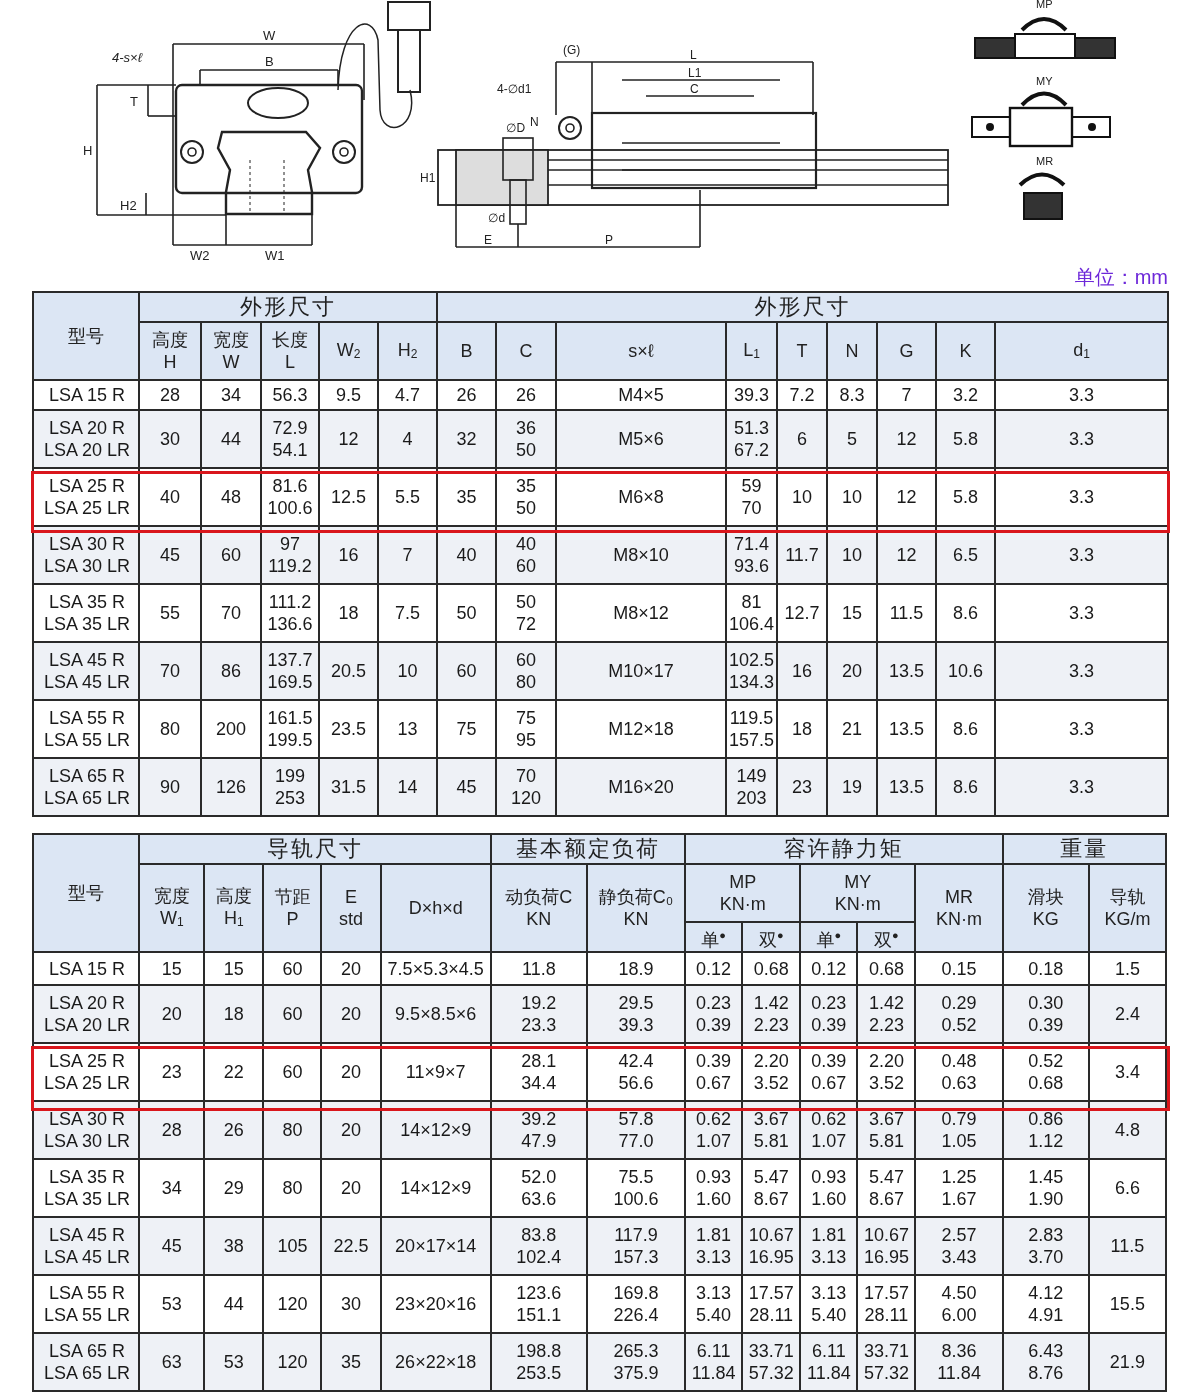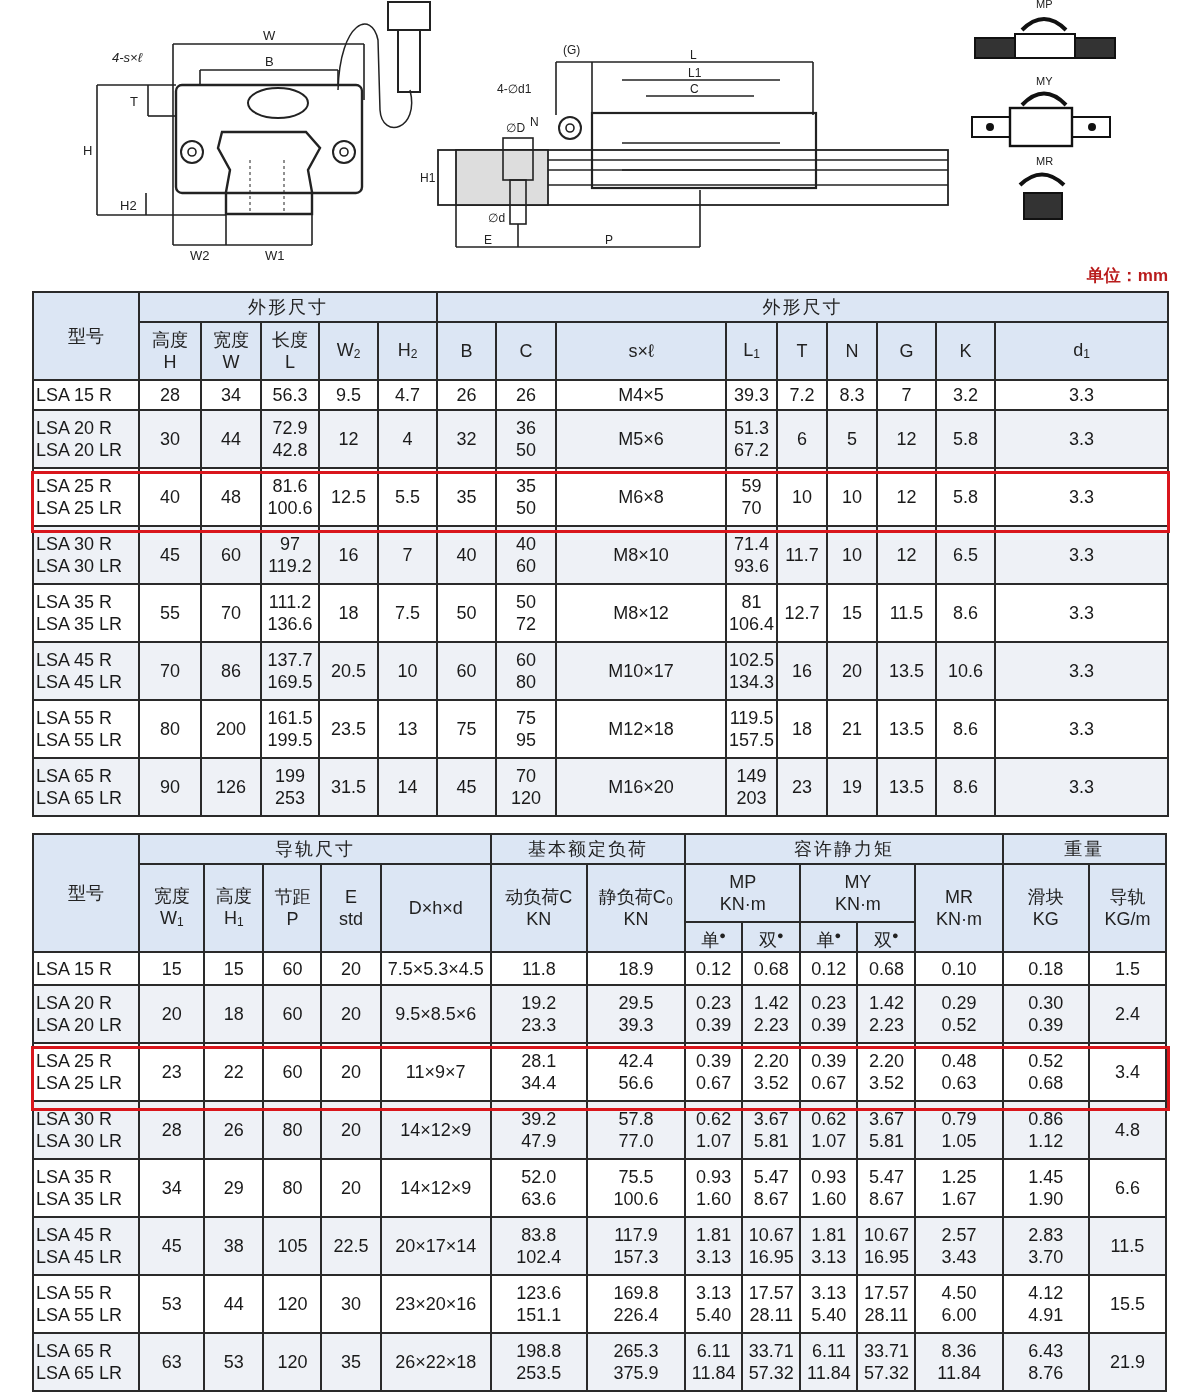--- a/index.html
+++ b/index.html
@@ -1,26 +1,26 @@
 <!DOCTYPE html>
 <html><head>
 <meta charset="utf-8">
 <style>
   html, body { margin:0; padding:0; background:#ffffff; }
   body { width:1200px; height:1400px; position:relative; overflow:hidden;
          font-family:"Liberation Sans","DejaVu Sans",sans-serif; color:#1a1a1a; }
   .diagrams { position:absolute; left:0; top:0; width:1200px; height:270px; }
-  .unit { position:absolute; right:32px; top:264px; font-size:17px; color:#b91c1c;font-weight:bold; }
+  .unit { position:absolute; right:32px; top:264px; font-size:20px; color:#6d28d9; }
   table.spec { position:absolute; left:32px; border-collapse:collapse; table-layout:fixed;
                font-size:18px; }
   table.spec td, table.spec th { border:2px solid #2a2a2a; text-align:center; vertical-align:middle;
                padding:0; line-height:22px; font-weight:normal; overflow:hidden; white-space:nowrap; }
   table.spec th { background:#dce6f4; color:#222; }
-  table.spec th.grp { font-size:18px; letter-spacing:2px; }
-  table.spec td.model { text-align:left; padding-left:2px;margin-top:26px; }
+  table.spec th.grp { font-size:22px; letter-spacing:2px; }
+  table.spec td.model { text-align:center; padding-left:2px;margin-top:26px; }
   table.spec tr.shade td { background:#eef1f6; }
   table.spec tr.plain td { background:#ffffff; }
   table.spec sub { font-size:12px; vertical-align:baseline; position:relative; top:2px; }
   .dot { font-size:11px; vertical-align:super; }
   #t1 { top:291px; width:1135px; }
   #t2 { top:833px; width:1135px; }
   .hl { position:absolute; border:3px solid #d9161c; pointer-events:none; }
   .cellval { display:block; }
 </style>
 </head>
@@ -218,21 +218,21 @@
       </tr>
       <tr class="shade" style="height: 58px;">
         <td class="model">
           <span class="cellval">LSA 20 R</span>
           <span class="cellval">LSA 20 LR</span>
         </td>
         <td>30</td>
         <td>44</td>
         <td>
           <span class="cellval">72.9</span>
-          <span class="cellval">42.8</span>
+          <span class="cellval">54.1</span>
         </td>
         <td>12</td>
         <td>4</td>
         <td>32</td>
         <td>
           <span class="cellval">36</span>
           <span class="cellval">50</span>
         </td>
         <td colspan="2">M5×6</td>
         <td>
@@ -525,21 +525,21 @@
         <td>
           <span class="cellval">0.68</span>
         </td>
         <td>
           <span class="cellval">0.12</span>
         </td>
         <td>
           <span class="cellval">0.68</span>
         </td>
         <td>
-          <span class="cellval">0.10</span>
+          <span class="cellval">0.15</span>
         </td>
         <td>
           <span class="cellval">0.18</span>
         </td>
         <td>1.5</td>
       </tr>
       <tr class="shade" style="height: 58px;">
         <td class="model">
           <span class="cellval">LSA 20 R</span>
           <span class="cellval">LSA 20 LR</span>

